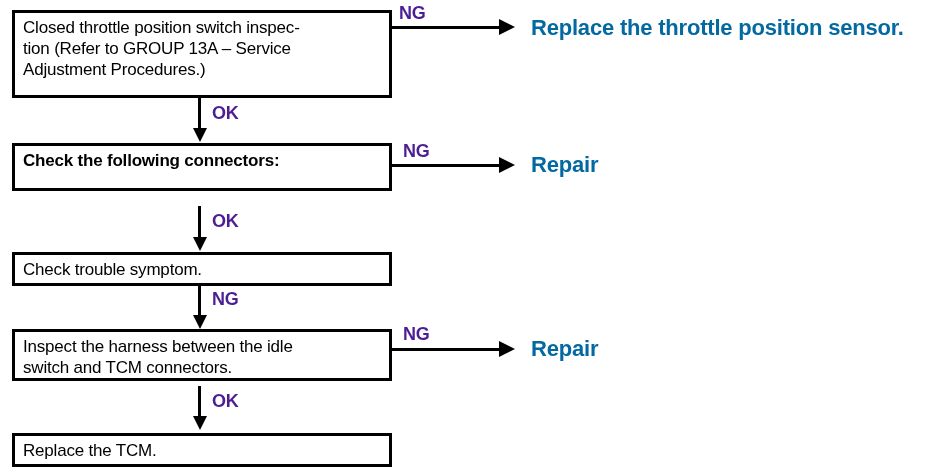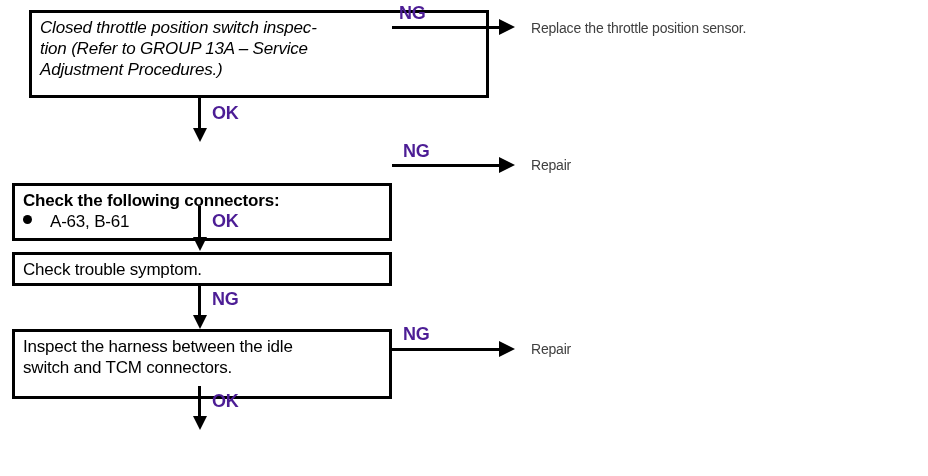--- a/index.html
+++ b/index.html
@@ -90,81 +90,80 @@
     font-weight: bold;
     color: #4c1d95;
     line-height: 18px;
     letter-spacing: -0.3px;
     white-space: nowrap;
   }
 
   
   .result-text {
     position: absolute;
-    font-size: 14px;
-    font-weight: normal;
-    color: #404040;
+    font-size: 22px;
+    font-weight: bold;
+    color: #0369a1;
     line-height: 20px;
     letter-spacing: -0.2px;
     white-space: nowrap;
   }
 </style>
 </head>
 <body>
 
 <div id="flowchart">
 
-  <div class="box" style="left:29px; top:10px; width:460px; height:88px;font-style:italic;">
+  <div class="box" style="left:12px; top:10px; width:380px; height:88px;">
     <div class="box-text">Closed throttle position switch inspec-
 tion (Refer to GROUP 13A – Service
 Adjustment Procedures.)</div>
   </div>
 
   <div class="hline" style="left:392px; top:26px; width:110px;"></div>
   <div class="arrow-right" style="left:499px; top:19px;"></div>
   <div class="edge-label" style="left:399px; top:4px;">NG</div>
   <div class="result-text" style="left:531px; top:18px;">Replace the throttle position sensor.</div>
 
   <div class="vline" style="left:198px; top:98px; height:34px;"></div>
   <div class="arrow-down" style="left:192.5px; top:128px;"></div>
   <div class="edge-label" style="left:212px; top:104px;">OK</div>
 
-  <div class="box" style="left:12px; top:143px; width:380px; height:58px;margin-top:40px;">
+  <div class="box" style="left:12px; top:143px; width:380px; height:48px;">
     <div class="box-text bold">Check the following connectors:</div>
-    <div class="bullet-row">
-      <span class="bullet-dot"></span>
-      <span>A-63, B-61</span>
-    </div>
   </div>
 
   <div class="hline" style="left:392px; top:164px; width:110px;"></div>
   <div class="arrow-right" style="left:499px; top:157px;"></div>
   <div class="edge-label" style="left:403px; top:142px;">NG</div>
   <div class="result-text" style="left:531px; top:155px;">Repair</div>
 
   <div class="vline" style="left:198px; top:206px; height:35px;"></div>
   <div class="arrow-down" style="left:192.5px; top:237px;"></div>
   <div class="edge-label" style="left:212px; top:212px;">OK</div>
 
   <div class="box" style="left:12px; top:252px; width:380px; height:34px;">
     <div class="box-text">Check trouble symptom.</div>
   </div>
 
   <div class="vline" style="left:198px; top:285px; height:34px;"></div>
   <div class="arrow-down" style="left:192.5px; top:315px;"></div>
   <div class="edge-label" style="left:212px; top:290px;">NG</div>
 
-  <div class="box" style="left:12px; top:329px; width:380px; height:70px;">
+  <div class="box" style="left:12px; top:329px; width:380px; height:52px;">
     <div class="box-text">Inspect the harness between the idle
 switch and TCM connectors.</div>
   </div>
 
   <div class="hline" style="left:392px; top:348px; width:110px;"></div>
   <div class="arrow-right" style="left:499px; top:341px;"></div>
   <div class="edge-label" style="left:403px; top:325px;">NG</div>
   <div class="result-text" style="left:531px; top:339px;">Repair</div>
 
   <div class="vline" style="left:198px; top:386px; height:34px;"></div>
   <div class="arrow-down" style="left:192.5px; top:416px;"></div>
   <div class="edge-label" style="left:212px; top:392px;">OK</div>
 
+  <div class="box" style="left:12px; top:433px; width:380px; height:34px;">
+    <div class="box-text">Replace the TCM.</div>
+  </div>
 
 </div>
 
 </body></html>

